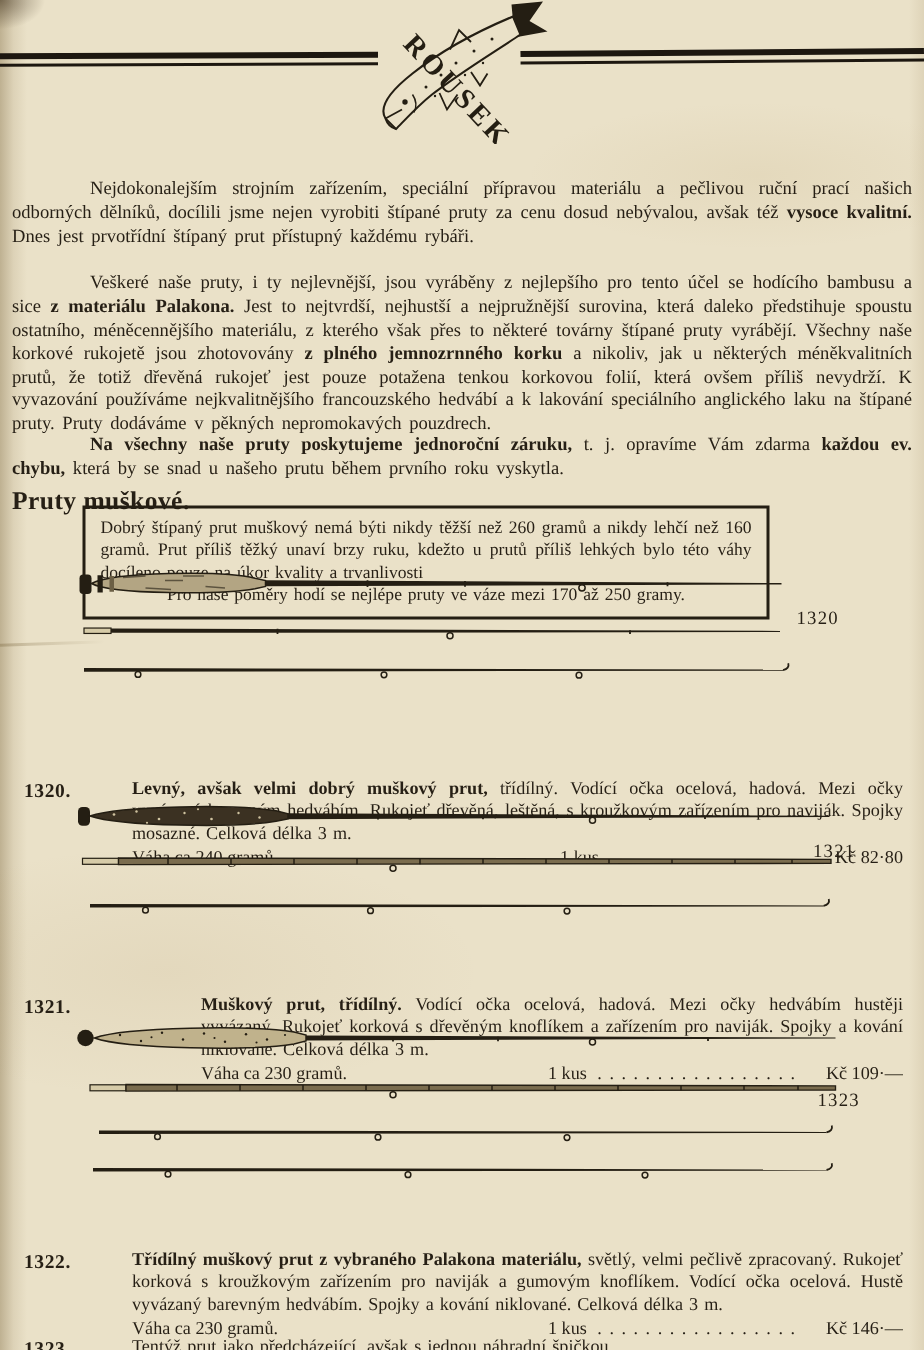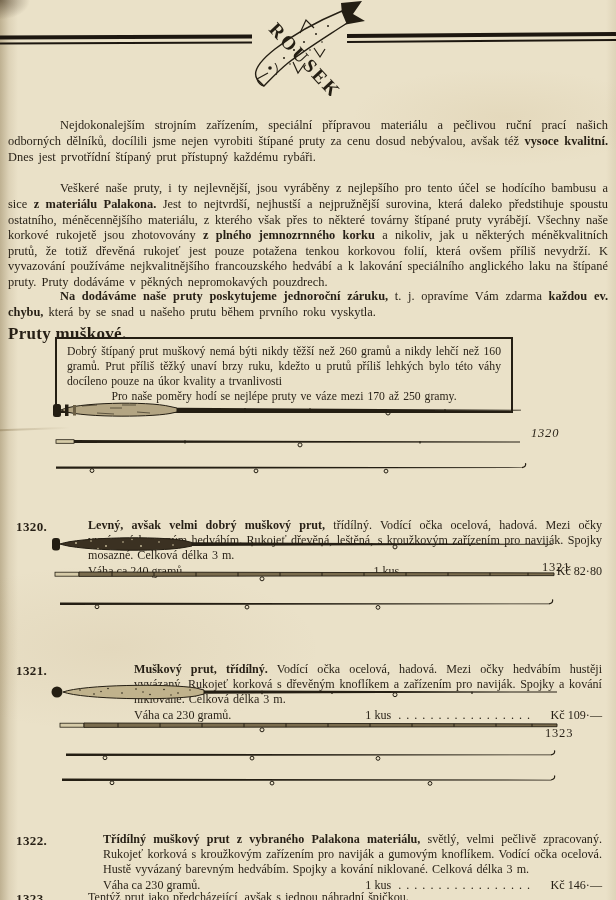--- a/index.html
+++ b/index.html
@@ -89,30 +89,30 @@
         <text transform="translate(24,30) rotate(47)" x="0" y="0" font-family="Liberation Serif, serif" font-size="19" font-weight="bold" letter-spacing="2.5" fill="#241e13" stroke="none">ROUSEK</text>
       </g>
     </svg>
   </div>
 
 
   <p class="para p1"><span>Nejdokonalejším strojním zařízením, speciální přípravou materiálu a pečlivou ruční prací našich odborných dělníků, docílili jsme nejen vyrobiti štípané pruty za cenu dosud nebývalou, avšak též </span><span class="b">vysoce kvalitní.</span><span> Dnes jest prvotřídní štípaný prut přístupný každému rybáři.</span></p>
 
   <p class="para p2"><span>Veškeré naše pruty, i ty nejlevnější, jsou vyráběny z nejlepšího pro tento účel se hodícího bambusu a sice </span><span class="b">z materiálu Palakona.</span><span> Jest to nejtvrdší, nejhustší a nejpružnější surovina, která daleko předstihuje spoustu ostatního, méněcennějšího materiálu, z kterého však přes to některé továrny štípané pruty vyrábějí. Všechny naše korkové rukojetě jsou zhotovovány </span><span class="b">z plného jemnozrnného korku</span><span> a nikoliv, jak u některých méněkvalitních prutů, že totiž dřevěná rukojeť jest pouze potažena tenkou korkovou folií, která ovšem příliš nevydrží. K vyvazování používáme nejkvalitnějšího francouzského hedvábí a k lakování speciálního anglického laku na štípané pruty. Pruty dodáváme v pěkných nepromokavých pouzdrech.</span></p>
 
-  <p class="para p3"><span class="b">Na dodáváme naše pruty poskytujeme jednoroční záruku,</span><span> t. j. opravíme Vám zdarma </span><span class="b">každou ev. chybu,</span><span> která by se snad u našeho prutu během prvního roku vyskytla.</span></p>
+  <p class="para p3"><span class="b">Na všechny naše pruty poskytujeme jednoroční záruku,</span><span> t. j. opravíme Vám zdarma </span><span class="b">každou ev. chybu,</span><span> která by se snad u našeho prutu během prvního roku vyskytla.</span></p>
 
   <div class="sec-head">Pruty muškové.</div>
 
   <div class="notebox">
     <div class="notebody"><span>Dobrý štípaný prut muškový nemá býti nikdy těžší než 260 gramů a nikdy lehčí než 160 gramů. Prut příliš těžký unaví brzy ruku, kdežto u prutů příliš lehkých bylo této váhy docíleno pouze na úkor kvality a trvanlivosti</span></div>
     <div class="notelast">Pro naše poměry hodí se nejlépe pruty ve váze mezi 170 až 250 gramy.</div>
   </div>
 
-  <div class="fig" style="top:397px;height:86px;font-style:italic;">
+  <div class="fig" style="top:376px;height:86px;">
     <svg width="616" height="86" viewBox="0 0 616 86">
       <g stroke="#241e13">
         <rect x="53" y="7" width="8" height="13" rx="2.5" fill="#241e13" stroke="none"></rect>
         <path d="M61,13 C75,5.5 148,4 170,9.5 L177,11 L177,15 L170,16.5 C148,20.5 75,20.5 61,13 Z" fill="#b3a583" stroke-width="1"></path>
         <path d="M82,9 l15,-1 M97,16 l17,1 M122,8 l14,0 M137,15 l13,1 M110,11 l12,0" stroke-width="1" opacity=".6"></path>
         <rect x="65" y="7.5" width="3.5" height="11.5" fill="#241e13" stroke="none"></rect>
         <rect x="73" y="8" width="3" height="10.5" fill="#6b5f45" stroke="none"></rect>
         <polygon points="177,10.8 521,12.7 521,13.6 177,14.9" fill="#241e13" stroke="none"></polygon>
         <path d="M245,10.9 l0,4.4 M310,11.3 l0,3.8 M445,12.2 l0,2.6" stroke-width="1.2"></path>
         <circle cx="388" cy="15.9" r="2.1" fill="none" stroke-width="1"></circle>
@@ -223,21 +223,21 @@
         <polygon points="62,96.6 551,97.7 551,98.4 62,99" fill="#241e13" stroke="none"></polygon>
         <circle cx="112" cy="100.8" r="1.9" fill="none" stroke-width="1"></circle>
         <circle cx="272" cy="101.1" r="1.9" fill="none" stroke-width="1"></circle>
         <circle cx="430" cy="101.4" r="1.9" fill="none" stroke-width="1"></circle>
         <path d="M551,98 q4.5,-1 3.5,-4.5" fill="none" stroke-width="1.2"></path>
       </g>
     </svg>
     <span class="figlabel" style="left:545px;top:44px;position:absolute;">1323</span>
   </div>
 
-  <div class="item" style="top:800px;padding-left:15px;">
+  <div class="item" style="top:800px;">
     <span class="num">1322.</span>
     <p class="body"><span class="b">Třídílný muškový prut z vybraného Palakona materiálu,</span><span> světlý, velmi pečlivě zpracovaný. Rukojeť korková s kroužkovým zařízením pro naviják a gumovým knoflíkem. Vodící očka ocelová. Hustě vyvázaný barevným hedvábím. Spojky a kování niklované. Celková délka 3 m.</span></p>
     <div class="priceline">
       <span>Váha ca 230 gramů.</span>
       <span class="pgroup">
           <span>1 kus</span>
           <span class="dots">. . . . . . . . . . . . . . . . .</span>
           <span class="price">Kč 146·—</span>
         </span>
     </div>

